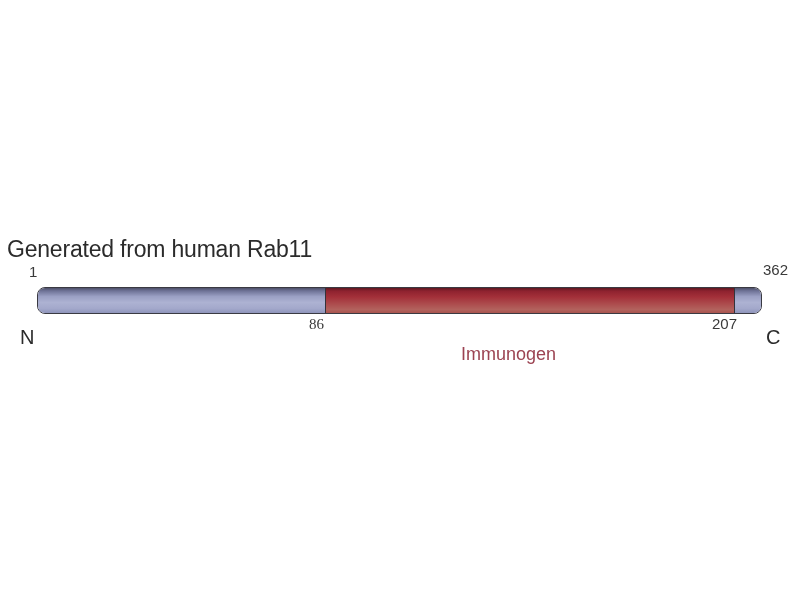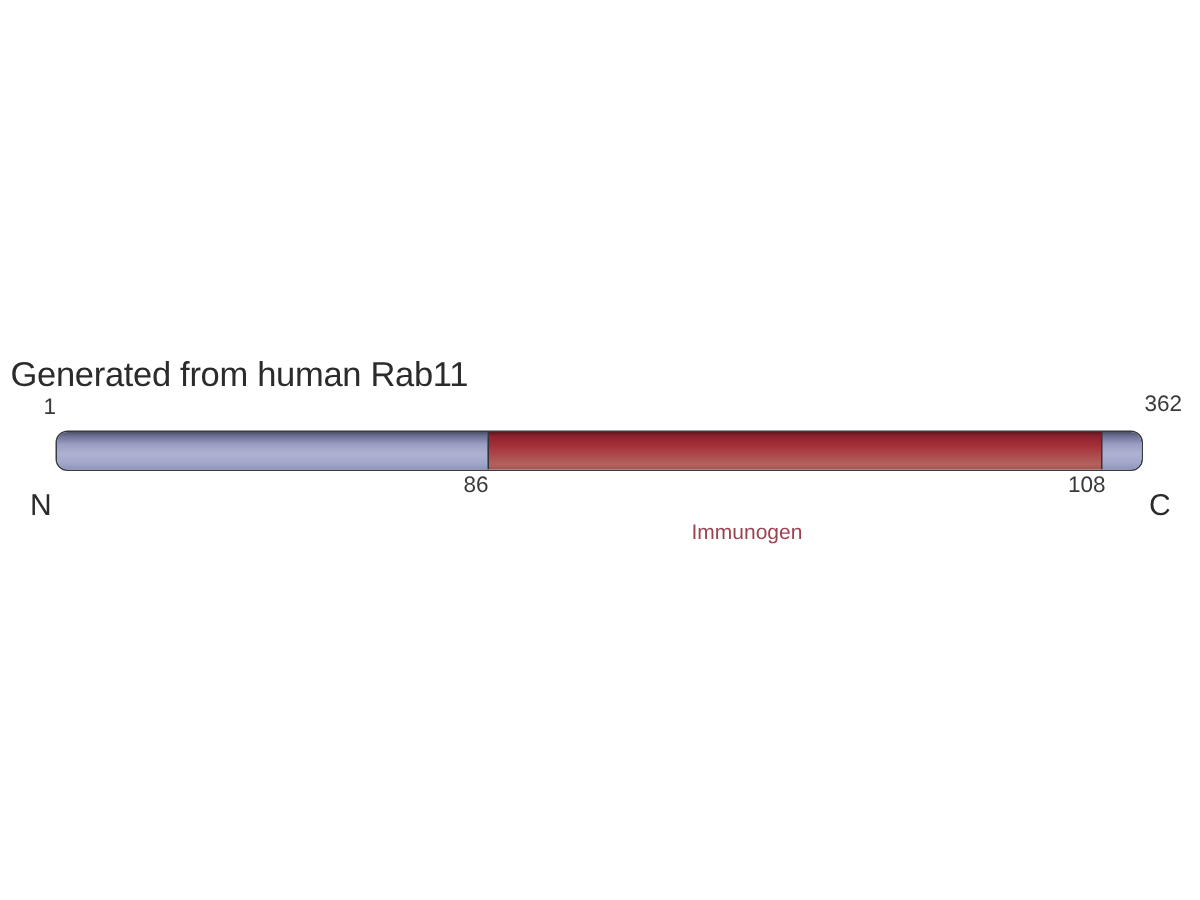--- a/index.html
+++ b/index.html
@@ -111,30 +111,30 @@
   .terminus-label {
     position: absolute;
     font-size: 20px;
     line-height: 22px;
     color: #2b2b2b;
     white-space: nowrap;
   }
 
   .region-label {
     position: absolute;
-    font-size: 14px;
+    font-size: 18px;
     line-height: 24px;
     color: #9c4352;
     white-space: nowrap;
   }
 
   
   #label-start-res  { left: 29px;  top: 264px; }
   #label-end-res    { left: 763px; top: 262px; }
-  #label-mid-res    { left: 309px; top: 316px; }
+  #label-mid-res    { left: 309px; top: 316px; font-family: Liberation Serif, serif; }
   #label-imm-end    { left: 712px; top: 316px; }
   #label-n-term     { left: 20px;  top: 326px; }
   #label-c-term     { left: 766px; top: 326px; }
   #label-immunogen  { left: 461px; top: 342px; }
 </style>
 </head>
 <body>
 
 <div id="diagram-canvas">
 
@@ -149,21 +149,21 @@
       <div class="segment seg-blue" style="left:0px; width:287px;"></div>
       <div class="segment seg-red" style="left:287px; width:409px;"></div>
       <div class="segment seg-blue" style="left:696px; width:29px;"></div>
       <div class="seg-divider" style="left:287px;"></div>
       <div class="seg-divider" style="left:696px;"></div>
     </div>
   </div>
 
   <div class="res-label" id="label-mid-res">86</div>
 
-  <div class="res-label" id="label-imm-end">108</div>
+  <div class="res-label" id="label-imm-end">207</div>
 
   <div class="terminus-label" id="label-n-term">N</div>
 
   <div class="terminus-label" id="label-c-term">C</div>
 
   <div class="region-label" id="label-immunogen">Immunogen</div>
 
 </div>
 
 </body></html>

